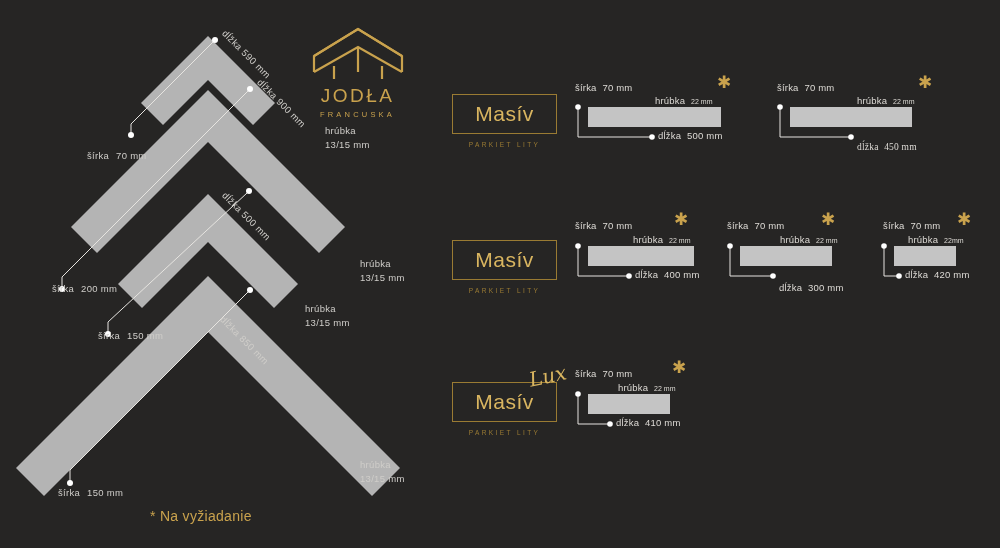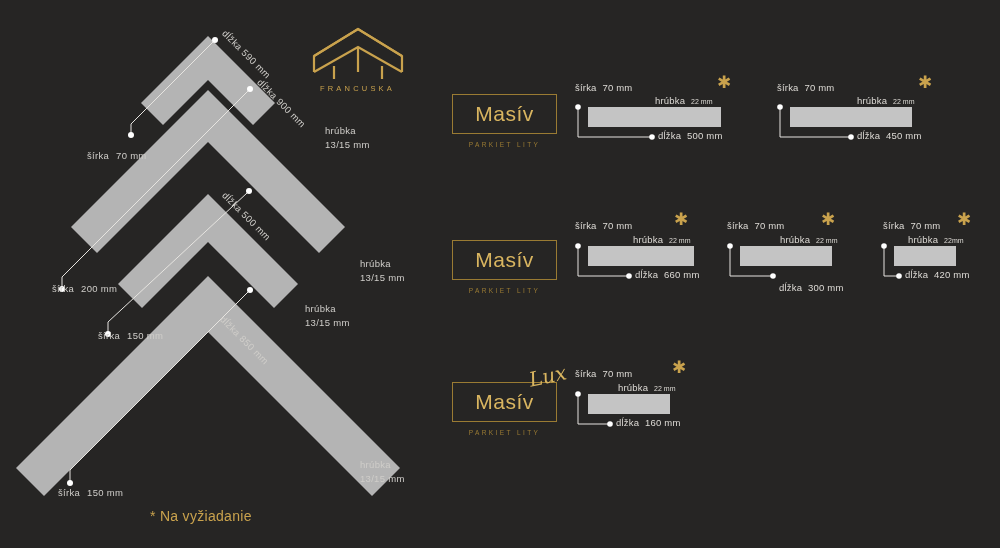--- a/index.html
+++ b/index.html
@@ -179,20 +179,21 @@
     <svg class="mark" width="96" height="55" viewBox="0 0 96 55">
       <g fill="none" stroke="#c9a24d" stroke-width="2.2">
         <path d="M4 46 L4 30 L48 3 L92 30 L92 46"></path>
         <path d="M4 30 L48 3 L92 30"></path>
         <path d="M4 46 L48 21 L92 46"></path>
         <path d="M48 21 L48 46"></path>
         <path d="M24 40 L24 53"></path>
         <path d="M72 40 L72 53"></path>
       </g>
     </svg>
+    <div class="word">JODŁA</div>
     <div class="sub">FRANCUSKA</div>
   </div>
 
 
   <div class="prod-row" style="left:0; top:0;">
     <div class="brand" style="left:452px; top:94px;">
       <div class="brand-box">
         <span class="name">Masív</span>
       </div>
       <div class="tag">PARKIET LITY</div>
@@ -223,21 +224,21 @@
     <div class="spec" style="left:772px; top:82px; width:160px; height:62px;">
       <div class="lbl" style="left:5px; top:0;">
         <span>šírka</span>
         <span class="n">70 mm</span>
       </div>
       <div class="lbl" style="left:85px; top:13px;">
         <span>hrúbka</span>
         <span class="n small">22 mm</span>
       </div>
       <div class="plank" style="left:18px; top:25px; width:122px; height:20px;"></div>
-      <div class="lbl" style="left:85px; top:48px;">
+      <div class="lbl" style="left:85px; top:60px;font-family:Liberation Serif, serif;">
         <span>dĺžka</span>
         <span class="n">450 mm</span>
       </div>
       <svg class="leader" style="left:0; top:0;" width="160" height="62">
         <path d="M8 25 L8 55 L79 55" stroke="#e6e4e0" stroke-width="1" fill="none"></path>
         <circle cx="8" cy="25" r="2.8" fill="#fff"></circle>
         <circle cx="79" cy="55" r="2.8" fill="#fff"></circle>
       </svg>
       <div class="star" style="left:146px; top:-8px;">✱</div>
     </div>
@@ -256,21 +257,21 @@
         <span>šírka</span>
         <span class="n">70 mm</span>
       </div>
       <div class="lbl" style="left:63px; top:14px;">
         <span>hrúbka</span>
         <span class="n small">22 mm</span>
       </div>
       <div class="plank" style="left:18px; top:26px; width:106px; height:20px;"></div>
       <div class="lbl" style="left:65px; top:49px;">
         <span>dĺžka</span>
-        <span class="n">660 mm</span>
+        <span class="n">400 mm</span>
       </div>
       <svg class="leader" style="left:0; top:0;" width="150" height="62">
         <path d="M8 26 L8 56 L59 56" stroke="#e6e4e0" stroke-width="1" fill="none"></path>
         <circle cx="8" cy="26" r="2.8" fill="#fff"></circle>
         <circle cx="59" cy="56" r="2.8" fill="#fff"></circle>
       </svg>
       <div class="star" style="left:104px; top:-9px;">✱</div>
     </div>
 
     <div class="spec" style="left:722px; top:220px; width:145px; height:62px;">
@@ -332,21 +333,21 @@
         <span>šírka</span>
         <span class="n">70 mm</span>
       </div>
       <div class="lbl" style="left:48px; top:14px;">
         <span>hrúbka</span>
         <span class="n small">22 mm</span>
       </div>
       <div class="plank" style="left:18px; top:26px; width:82px; height:20px;"></div>
       <div class="lbl" style="left:46px; top:49px;">
         <span>dĺžka</span>
-        <span class="n">160 mm</span>
+        <span class="n">410 mm</span>
       </div>
       <svg class="leader" style="left:0; top:0;" width="150" height="62">
         <path d="M8 26 L8 56 L40 56" stroke="#e6e4e0" stroke-width="1" fill="none"></path>
         <circle cx="8" cy="26" r="2.8" fill="#fff"></circle>
         <circle cx="40" cy="56" r="2.8" fill="#fff"></circle>
       </svg>
       <div class="star" style="left:102px; top:-9px;">✱</div>
     </div>
   </div>
 

